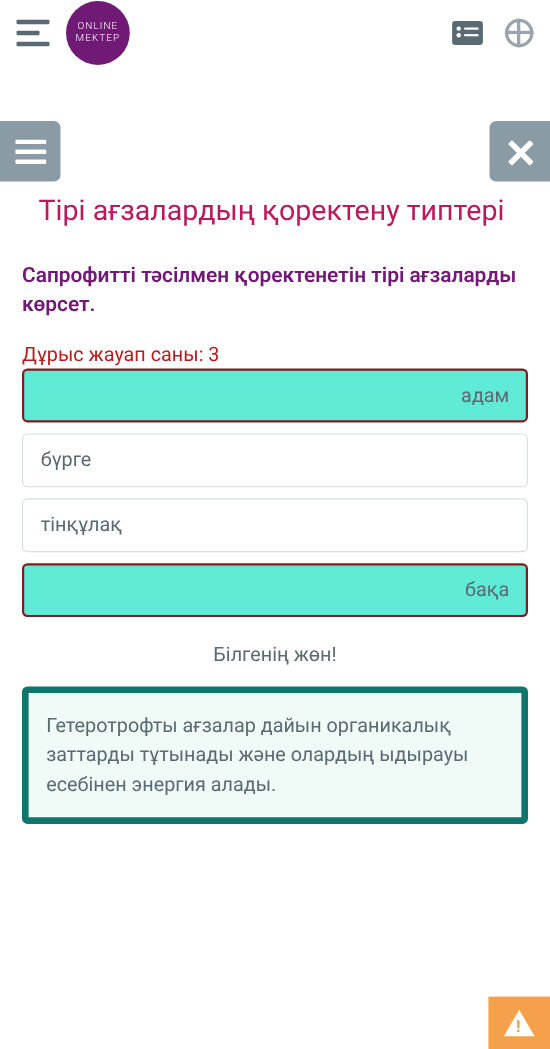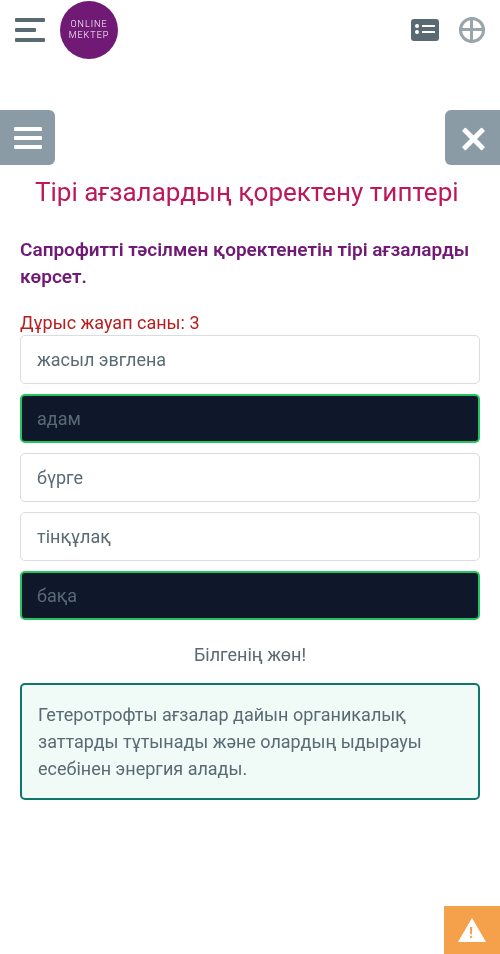--- a/index.html
+++ b/index.html
@@ -191,42 +191,43 @@
     .option {
       border: 1px solid #d8dde0;
       border-radius: 5px;
       padding: 13px 16px;
       margin-bottom: 10px;
       font-size: 18px;
       color: #5a6a73;
       background: white;
     }
     .option.selected {
-      border: 2px solid #22c55e;
-      background: #0f172a;
+      border: 2px solid #7f1d1d;
+      background: #5eead4;
       padding: 12px 15px;
+      text-align: right;
     }
     .divider-section {
       display: flex;
       align-items: center;
       margin: 24px 0 18px 0;
       flex-direction: column;
     }
     .divider-line {
       flex: 1;
       height: 1px;
       background: #5a6a73;
     }
     .divider-text {
       padding: 0 16px;
       font-size: 18px;
       color: #5a6a73;
     }
     .info-box {
-      border: 2px solid #0f766e;
+      border: 6px solid #0f766e;
       background: #f0faf7;
       border-radius: 5px;
       padding: 16px;
       font-size: 18px;
       color: #5a6a73;
       line-height: 1.5;
     }
     .warning-badge {
       position: absolute;
       bottom: 0;
@@ -288,21 +289,20 @@
   <div class="nav-button right">
     <div class="close-x"></div>
   </div>
 </div>
 
 <div class="content">
   <h1 class="title">Тірі ағзалардың қоректену типтері</h1>
   <div class="question">Сапрофитті тәсілмен қоректенетін тірі ағзаларды көрсет.</div>
   <div class="hint">Дұрыс жауап саны: 3</div>
 
-  <div class="option">жасыл эвглена</div>
   <div class="option selected">адам</div>
   <div class="option">бүрге</div>
   <div class="option">тінқұлақ</div>
   <div class="option selected">бақа</div>
 
   <div class="divider-section">
     <div class="divider-line"></div>
     <div class="divider-text">Білгенің жөн!</div>
     <div class="divider-line"></div>
   </div>

